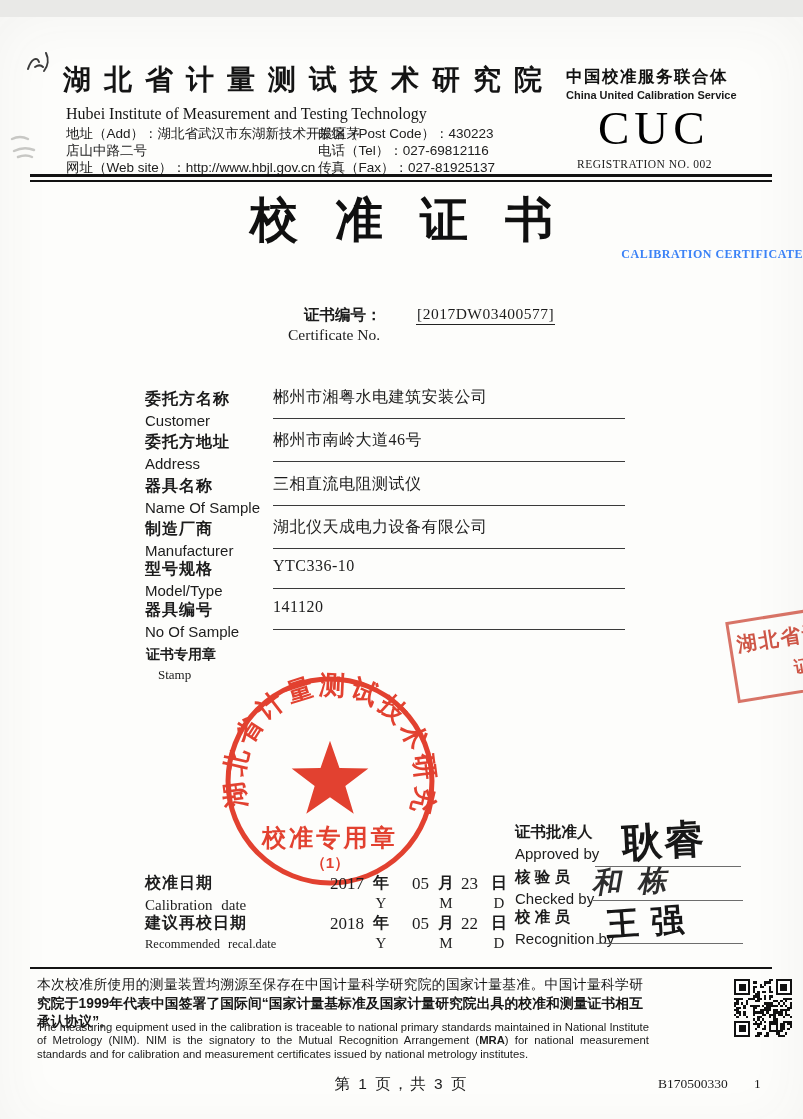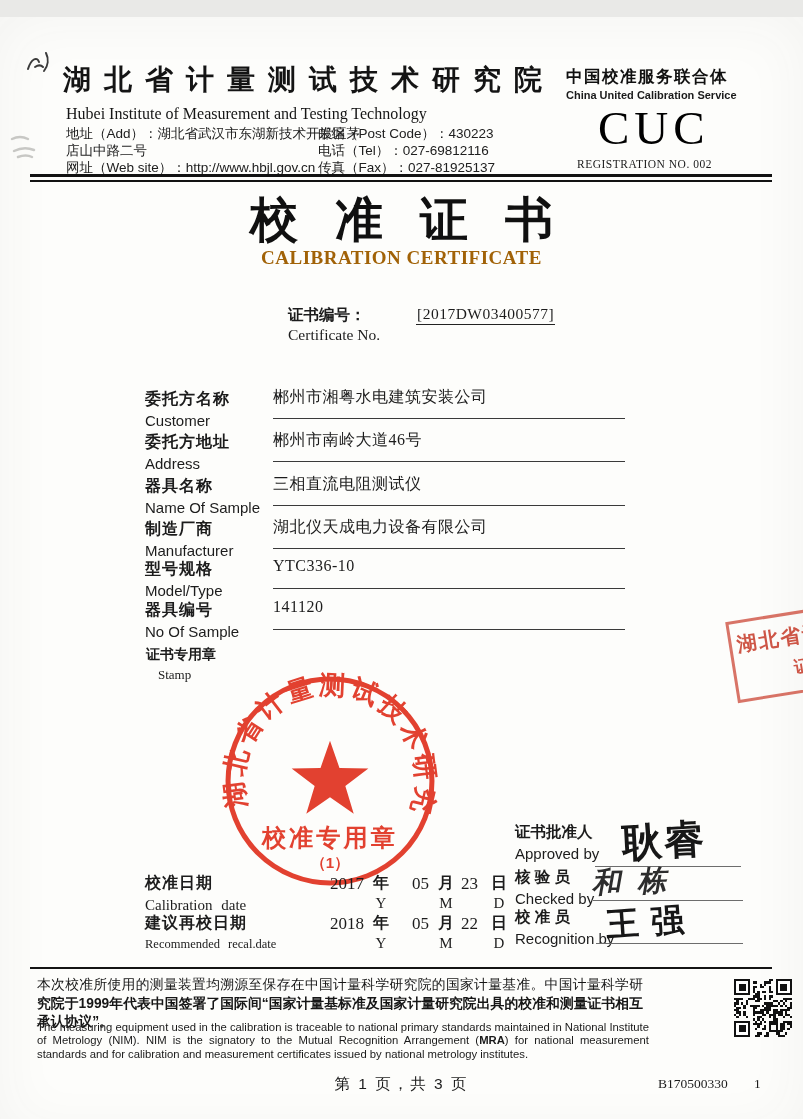--- a/index.html
+++ b/index.html
@@ -18,23 +18,23 @@
   .addr-col2{left:318px; top:109px; font-size:13.5px; line-height:16.8px; color:#202020;}
   .cuc-cn{left:566px; top:49px; font-size:16.5px; font-weight:bold; letter-spacing:1.5px; color:#101010;}
   .cuc-en{left:566px; top:72px; font-size:11px; font-weight:bold; color:#1a1a1a;}
   .cuc-abbr{left:598px; top:84px; font-size:47px; font-family:"Liberation Serif",serif; letter-spacing:5px; color:#000000;}
   .cuc-reg{left:577px; top:141px; font-size:11.5px; font-family:"Liberation Serif",serif; letter-spacing:.5px; color:#1a1a1a;}
   .dbl-rule{left:30px; top:157px; width:742px; height:3px; border-top:3px solid #121212; border-bottom:2px solid #121212;}
 
   
   .title-cn{left:0; top:171px; width:100%; text-align:center; font-size:48px; font-weight:bold;
             font-family:"Liberation Serif",serif; letter-spacing:37px; padding-left:37px; box-sizing:border-box; color:#101010;}
-  .title-en{left:0; top:230px; width:100%; text-align:center; font-size:19px; font-weight:bold;
-            font-family:"Liberation Serif",serif; letter-spacing:.5px; color:#a16207;}
-  .certno-cn{left:288px; top:288px; font-size:15.5px; font-weight:bold;}
+  .title-en{left:0; top:230px; width:100%; text-align:right; font-size:12px; font-weight:bold;
+            font-family:"Liberation Serif",serif; letter-spacing:.5px; color:#3b82f6;}
+  .certno-cn{left:304px; top:288px; font-size:15.5px; font-weight:bold;}
   .certno-en{left:288px; top:309px; font-size:15.5px; font-family:"Liberation Serif",serif;}
   .certno-val{left:416px; top:288px; font-size:15.5px; font-family:"Liberation Serif",serif; border-bottom:1.5px solid #222; padding:0 1px 1px 1px; letter-spacing:.5px;}
 
   
   .field-row{position:absolute; left:145px; width:510px; height:36px;}
   .f-cn{font-size:16px; font-weight:bold; letter-spacing:1px;}
   .f-en{font-size:15px; margin-top:2px;}
   .f-value{position:absolute; left:128px; top:-2px; width:352px; height:31px;
            border-bottom:1.5px solid #3a3a3a; font-size:16px; font-family:"Liberation Serif",serif; letter-spacing:.5px;}
   .fr0{top:372px;} .fr1{top:415px;} .fr2{top:459px;} .fr3{top:502px;} .fr4{top:542px;} .fr5{top:583px;}

